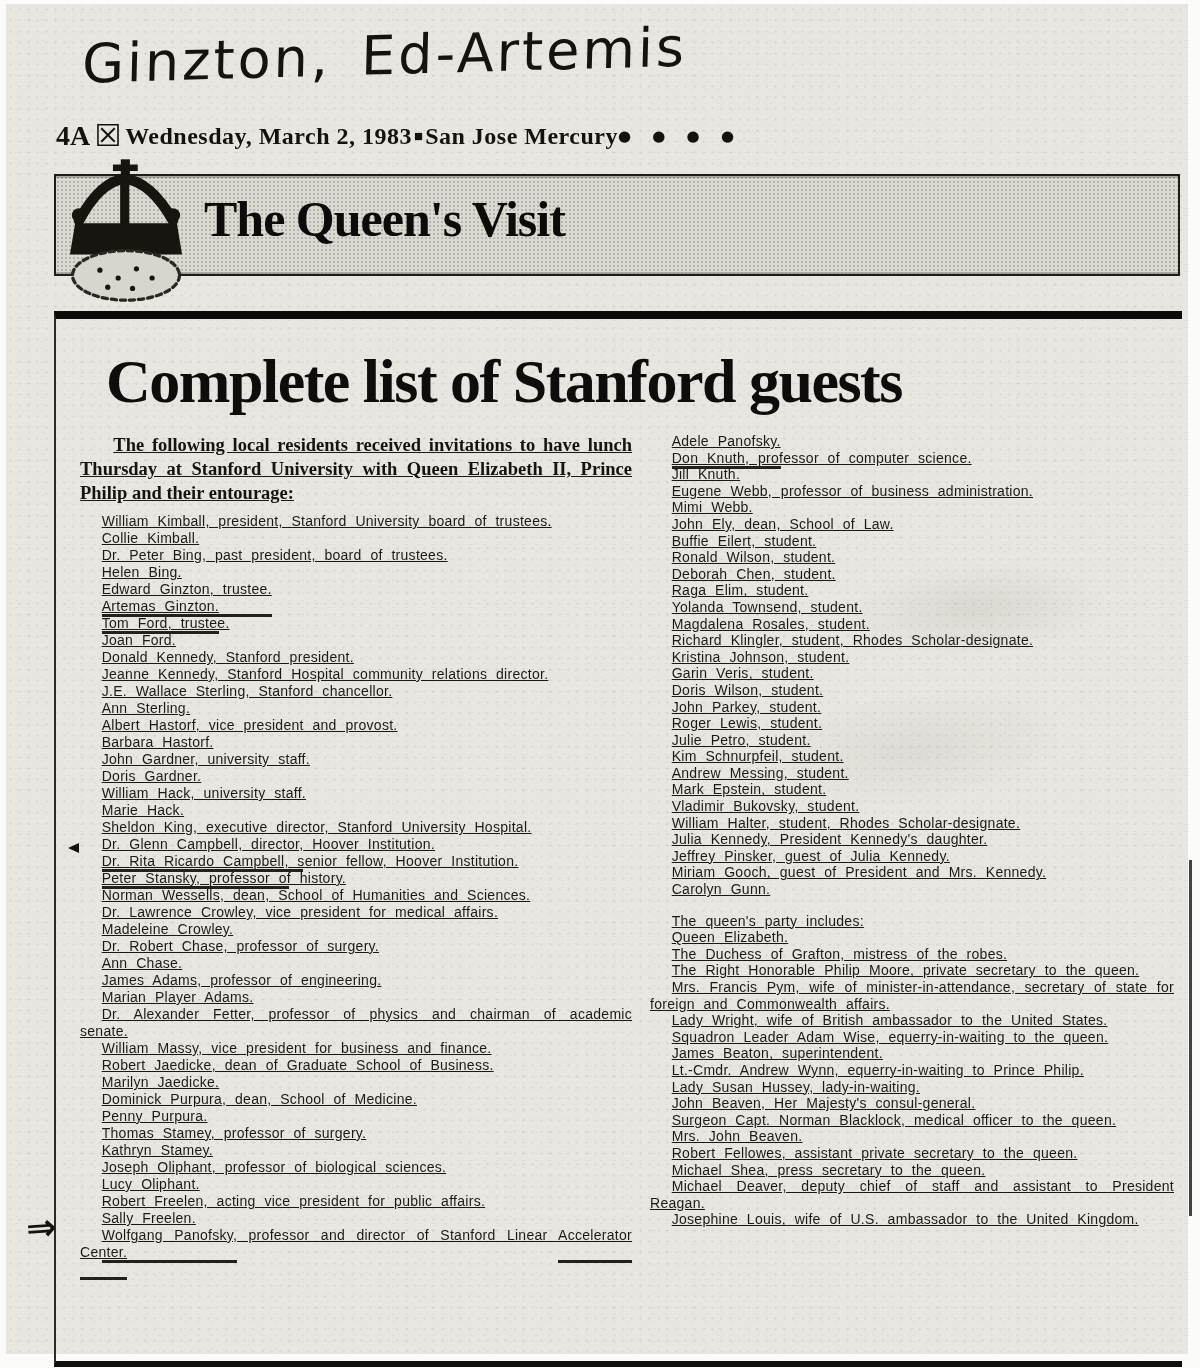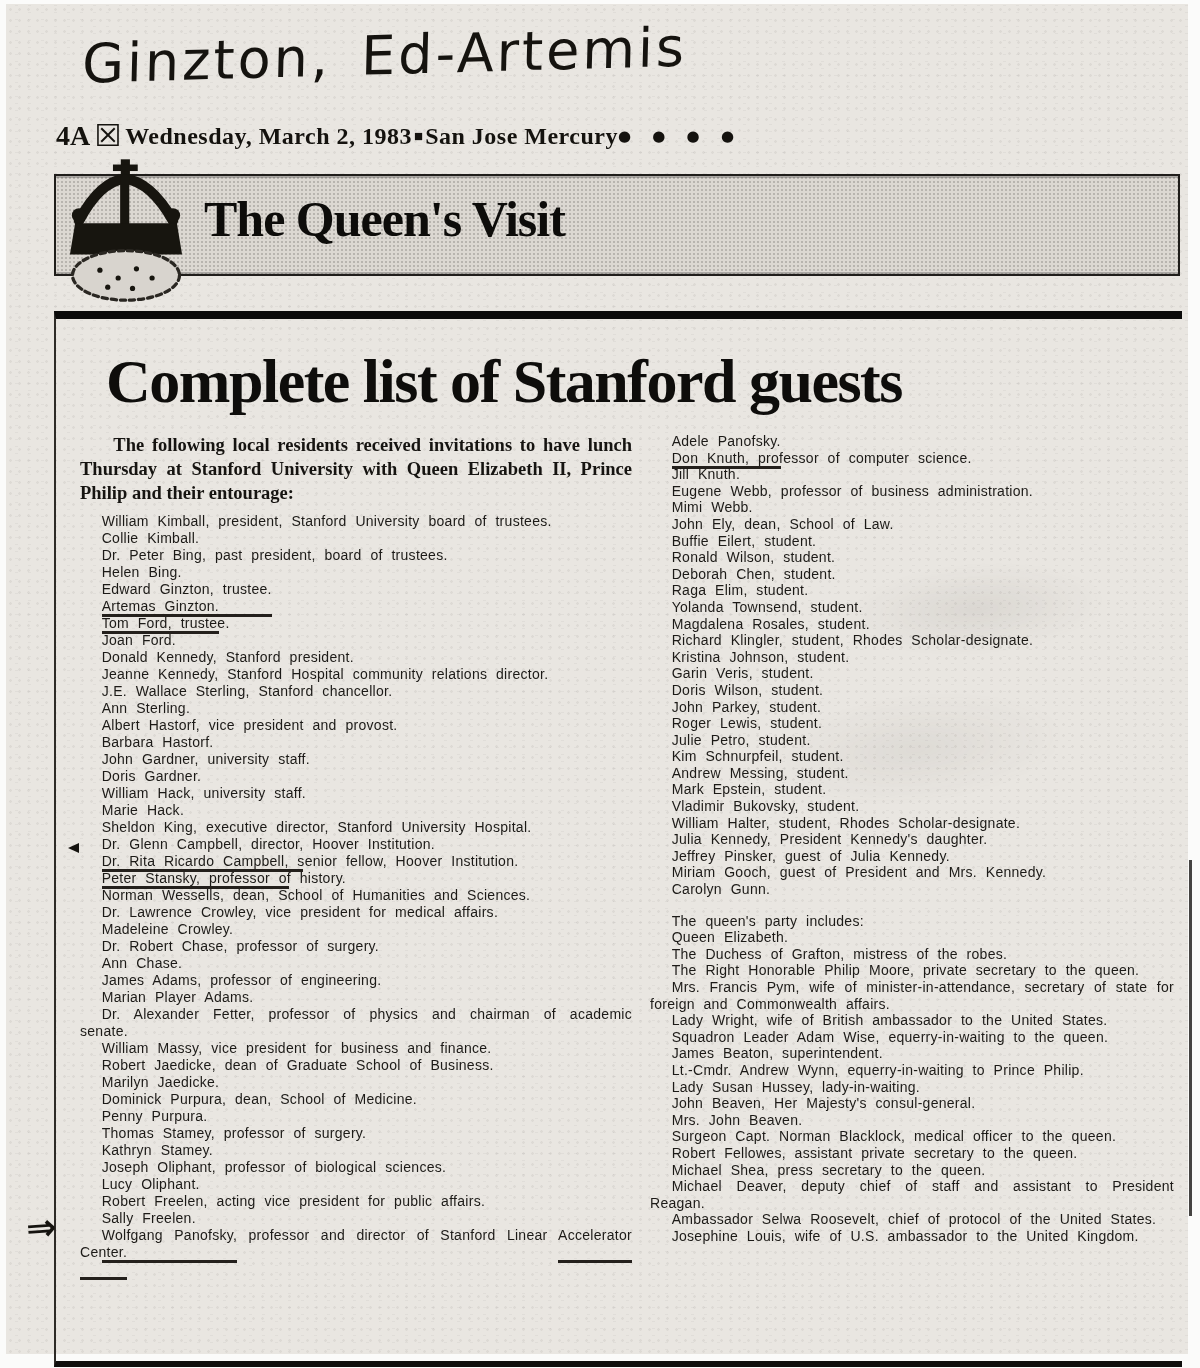--- a/index.html
+++ b/index.html
@@ -56,21 +56,21 @@
     position:absolute;left:48px;top:307px;width:1126px;height:1042px;
     border-top:8px solid #0b0b0a;
     border-left:2px solid #2e2b27;
     border-bottom:6px solid #100f0d;
   }
   .headline{
     margin:30px 0 20px 50px;
     font-family:"Liberation Serif",serif;font-weight:700;
     font-size:62px;line-height:64px;letter-spacing:-1.5px;color:#0e0d0b;
   }
-  .columns{display:flex;gap:18px;margin:0 8px 0 24px;}
+  .columns{display:flex;gap:18px;margin:0 8px 0 24px;text-decoration:underline;}
   .col-left{width:552px;}
   .col-right{width:524px;}
   .intro{
     margin:0 0 8px 0;
     font-family:"Liberation Serif",serif;font-weight:700;
     font-size:18.5px;line-height:24px;text-indent:1.8em;text-align:justify;
     color:#161411;
   }
   .entry{
     margin:0;text-indent:1.55em;text-align:justify;
@@ -217,26 +217,25 @@
           <p class="entry"><span>Queen Elizabeth.</span></p>
           <p class="entry"><span>The Duchess of Grafton, mistress of the robes.</span></p>
           <p class="entry"><span>The Right Honorable Philip Moore, private secretary to the queen.</span></p>
           <p class="entry"><span>Mrs. Francis Pym, wife of minister-in-attendance, secretary of state for foreign and Commonwealth affairs.</span></p>
           <p class="entry"><span>Lady Wright, wife of British ambassador to the United States.</span></p>
           <p class="entry"><span>Squadron Leader Adam Wise, equerry-in-waiting to the queen.</span></p>
           <p class="entry"><span>James Beaton, superintendent.</span></p>
           <p class="entry"><span>Lt.-Cmdr. Andrew Wynn, equerry-in-waiting to Prince Philip.</span></p>
           <p class="entry"><span>Lady Susan Hussey, lady-in-waiting.</span></p>
           <p class="entry"><span>John Beaven, Her Majesty's consul-general.</span></p>
+          <p class="entry"><span>Surgeon Capt. Norman Blacklock, medical officer to the queen.</span></p>
           <p class="entry"><span>Mrs. John Beaven.</span></p>
-          <p class="entry"><span>Surgeon Capt. Norman Blacklock, medical officer to the queen.</span></p>
           <p class="entry"><span>Robert Fellowes, assistant private secretary to the queen.</span></p>
           <p class="entry"><span>Michael Shea, press secretary to the queen.</span></p>
           <p class="entry"><span>Michael Deaver, deputy chief of staff and assistant to President Reagan.</span></p>
-          <p class="entry"><span>Ambassador Selwa Roosevelt, chief of protocol of the United States.</span></p>
           <p class="entry"><span>Josephine Louis, wife of U.S. ambassador to the United Kingdom.</span></p>
         </div>
     </div>
   </div>
 
   <div class="edge-line"></div>
   <div class="ghost g1"></div>
   <div class="ghost g2"></div>
 </div>
 

